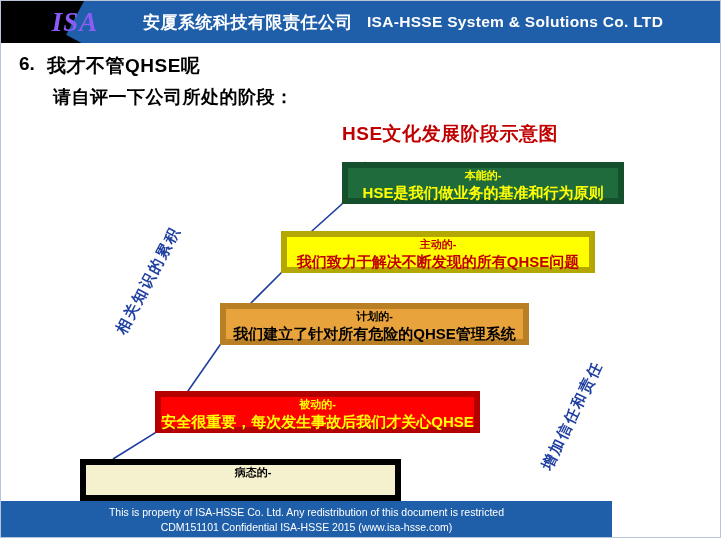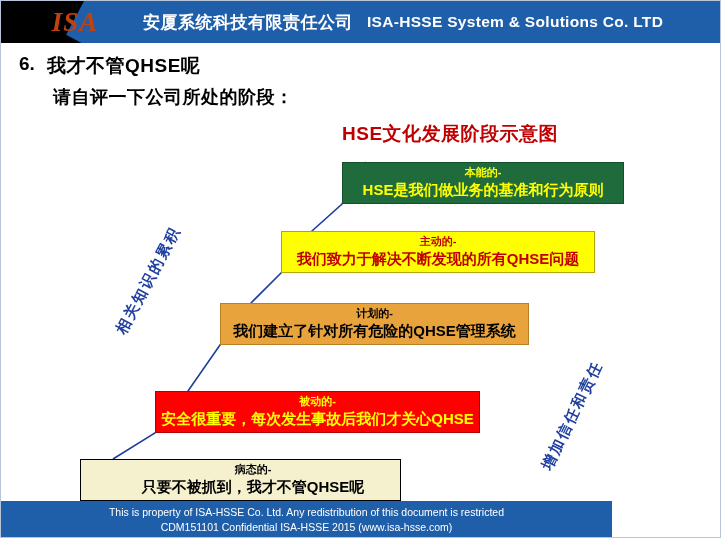--- a/index.html
+++ b/index.html
@@ -38,21 +38,21 @@
     width: 120px;
     height: 42px;
     background: #000000;
     position: relative;
     display: flex;
     align-items: center;
     justify-content: center;
     overflow: hidden;
   }
   .logo-text {
-    color: #c2410c;
+    color: #8b5cf6;
     font-size: 27px;
     font-weight: bold;
     font-style: italic;
     letter-spacing: 1px;
     font-family: "Liberation Serif", serif;
     z-index: 2;
     margin-left: 28px;
   }
   .logo-swoosh {
     position: absolute;
@@ -119,26 +119,26 @@
     font-size: 19px;
     font-weight: bold;
     color: #c00000;
     letter-spacing: 0.5px;
   }
 
   
   .stage {
     position: absolute;
     box-sizing: border-box;
-    border: 1px solid #22c55e;
+    border: 6px solid #22c55e;
     text-align: center;
     display: flex;
     flex-direction: column;
     align-items: center;
-    justify-content: center;
+    justify-content: flex-start;
     line-height: 1.35;
   }
   .stage .l1 { font-weight: bold; font-size: 11px; }
   .stage .l2 { font-weight: bold; font-size: 15px; }
 
   .stage-5 {
     left: 341px; top: 161px; width: 282px; height: 42px;
     background: #1f6b3c; border-color: #14502b;
   }
   .stage-5 .l1, .stage-5 .l2 { color: #ffff00; }
@@ -255,21 +255,20 @@
     <div class="l2">我们建立了针对所有危险的QHSE管理系统</div>
   </div>
 
   <div class="stage stage-2">
     <div class="l1">被动的-</div>
     <div class="l2">安全很重要，每次发生事故后我们才关心QHSE</div>
   </div>
 
   <div class="stage stage-1">
     <div class="l1">病态的-</div>
-    <div class="l2">只要不被抓到，我才不管QHSE呢</div>
   </div>
 
   <div class="side-label side-left">相关知识的累积</div>
   <div class="side-label side-right">增加信任和责任</div>
 
   <div class="footer">
     <div>This is property of ISA-HSSE Co. Ltd. Any redistribution of this document is restricted</div>
     <div>CDM151101 Confidential   ISA-HSSE 2015  (www.isa-hsse.com)</div>
   </div>
 

